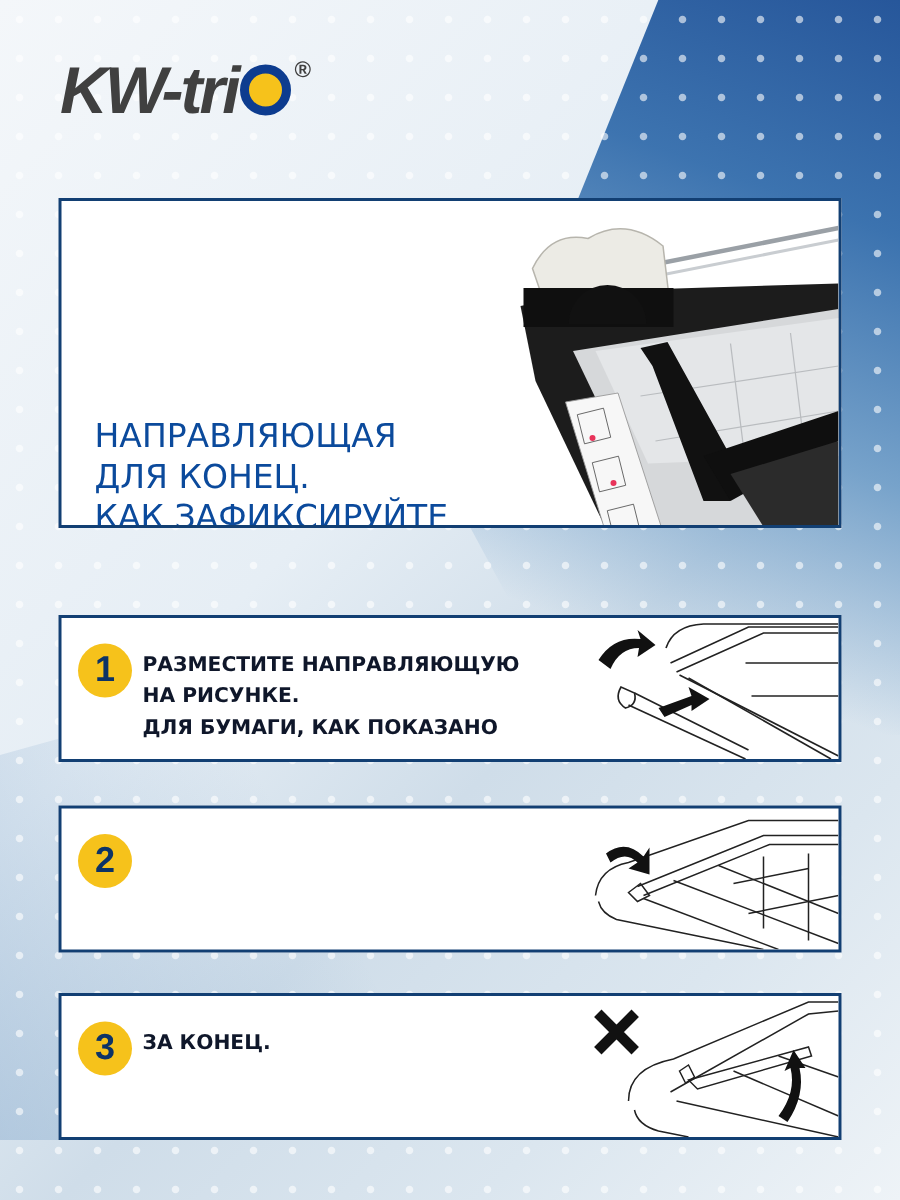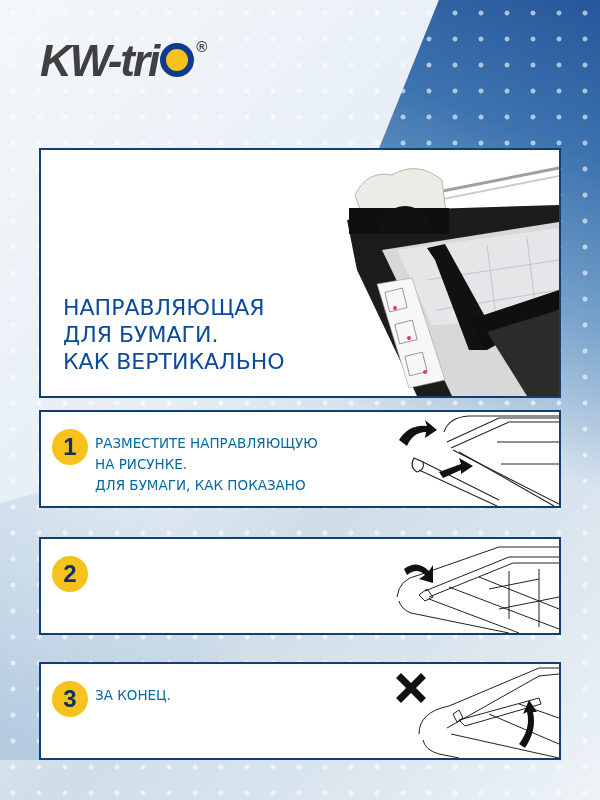--- a/index.html
+++ b/index.html
@@ -34,65 +34,66 @@
     .logo .o {
       display: inline-block; width: 34px; height: 34px; border-radius: 50%;
       background: #f6c21b; border: 6px solid #0d3c8f; margin: 5px 0 0 2px; box-sizing: border-box;
     }
     .logo .reg { font-size: 15px; font-style: normal; font-weight: 700; margin-left: 2px; line-height: 18px; letter-spacing: 0; }
 
     .card {
       position: absolute; left: 39px; width: 522px; background: #ffffff;
       border: 2px solid #123f73; box-sizing: border-box; overflow: hidden;
     }
-    .hero { top: 132px; height: 250px; margin-top: 16px; }
+    .hero { top: 132px; height: 220px; }
     .hero-title {
       position: absolute; left: 22px; top: 144px; margin: 0;
       color: #0b4a9c; font-size: 22px; font-weight: 400; line-height: 27px;
       font-family: "DejaVu Sans", sans-serif;
     }
     .hero-title span { display: block; }
     .hero-photo { position: absolute; right: 0; top: 0; width: 222px; height: 246px; }
 
     .step { height: 98px; }
     .s1 { top: 410px; }
     .s2 { top: 537px; }
     .s3 { top: 662px; }
     .badge {
       position: absolute; left: 11px; top: 17px; width: 36px; height: 36px; border-radius: 50%;
       background: #f6c21b; color: #0d3366; font-weight: 700; font-size: 24px;
       display: flex; align-items: center; justify-content: center;
       font-family: "Liberation Sans", sans-serif;
     }
     .step-text {
       position: absolute; left: 54px; top: 21px; width: 270px;
-      color: #0369a1; font-size: 13.5px; line-height: 21px; text-transform: uppercase;
+      color: #0f172a; font-size: 13.5px; line-height: 21px; text-transform: uppercase;
       font-family: "DejaVu Sans", sans-serif;
+      font-weight: bold;
     }
     .step-text span { display: block; white-space: nowrap; }
     .step-art { position: absolute; right: 0; top: 0; width: 170px; height: 94px; }
   </style>
 </head>
 <body>
 
 <div class="bg-wedge2"></div>
 <div class="bg-wedge"></div>
 <div class="bg-dots"></div>
 
 <div class="logo">
   <span>KW-tri</span>
   <span class="o"></span>
   <span class="reg">®</span>
 </div>
 
 <div class="card hero">
   <h1 class="hero-title">
     <span>НАПРАВЛЯЮЩАЯ</span>
-    <span>ДЛЯ БУМАГИ.</span>
-    <span>КАК ВЕРТИКАЛЬНО</span>
+    <span>ДЛЯ КОНЕЦ.</span>
+    <span>КАК ЗАФИКСИРУЙТЕ</span>
   </h1>
   <svg class="hero-photo" viewBox="0 0 222 246">
     <rect x="0" y="0" width="222" height="246" fill="#ffffff"></rect>
 
     <line x1="60" y1="50" x2="222" y2="18" stroke="#9aa0a6" stroke-width="3"></line>
     <line x1="60" y1="58" x2="222" y2="26" stroke="#c9cdd1" stroke-width="2"></line>
 
     <polygon points="10,70 60,60 222,55 222,246 80,246 20,120" fill="#1c1c1c"></polygon>
     <polygon points="45,100 222,72 222,246 115,246" fill="#d6d8da"></polygon>
     <polygon points="60,100 222,78 222,170 95,175" fill="#e4e6e8"></polygon>

